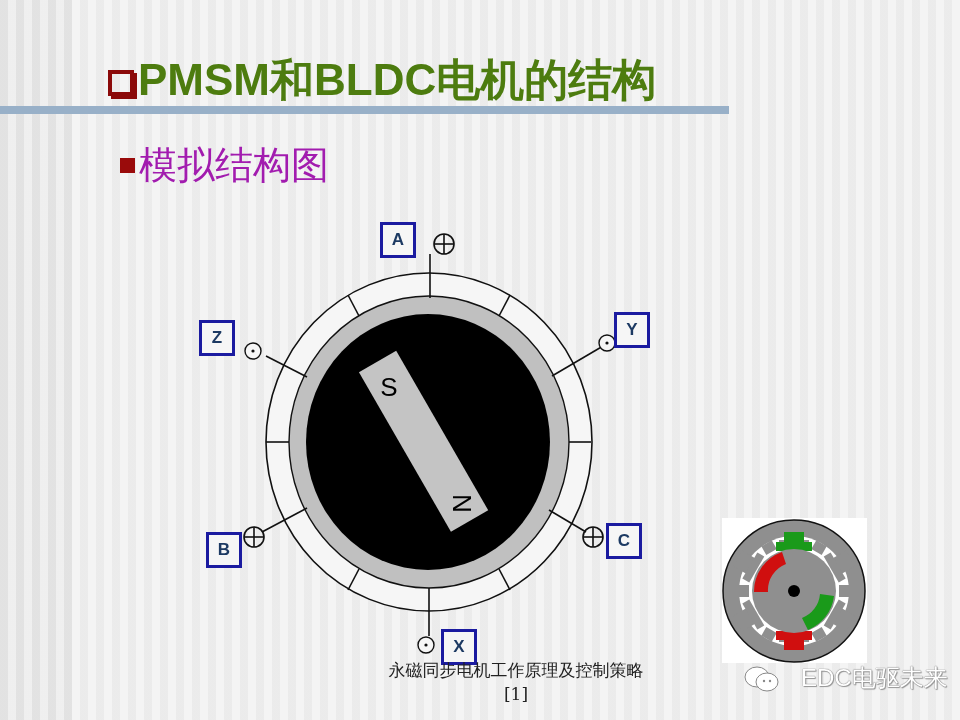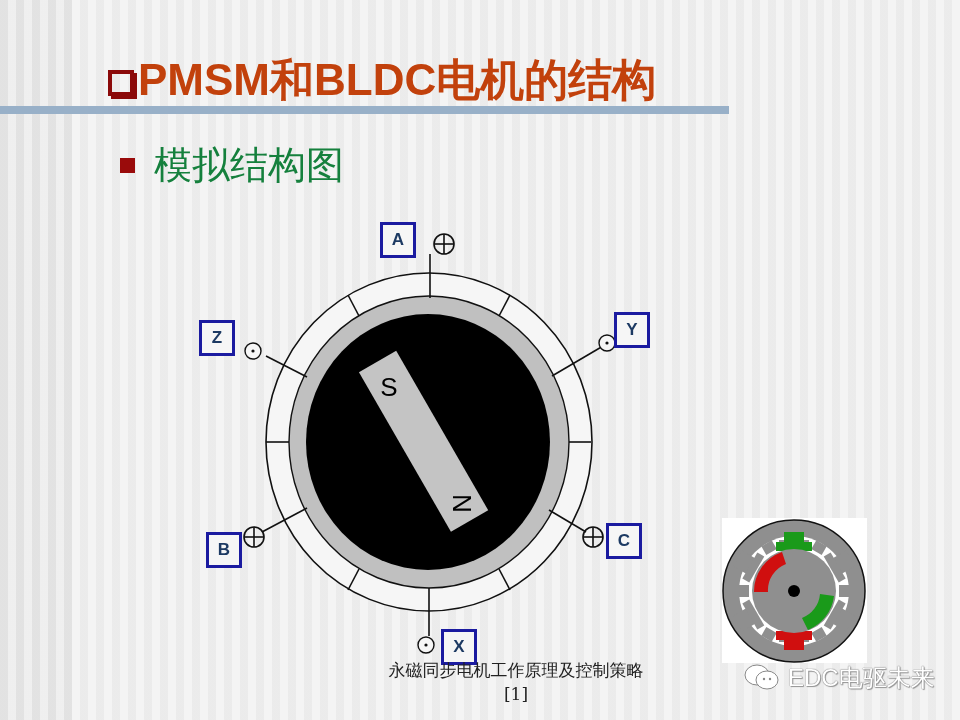--- a/index.html
+++ b/index.html
@@ -11,58 +11,59 @@
     font-family:"Liberation Sans", sans-serif;
   }
   .left-shade {
     position:absolute; left:0; top:0; width:72px; height:720px;
     background-image: repeating-linear-gradient(90deg, #dcdcdc 0px, #dcdcdc 8px, #ececec 8px, #ececec 16px);
     opacity:0.6;
   }
   .title {
     position:absolute; left:108px; top:52px;
     font-family:"Liberation Sans", sans-serif; font-weight:bold;
-    font-size:44px; color:#c2410c; letter-spacing:0px; white-space:nowrap;
+    font-size:44px; color:#4d7c0f; letter-spacing:0px; white-space:nowrap;
     line-height:56px;
   }
   .title-box {
     display:inline-block; width:26px; height:26px; border:4px solid #8b0a0a;
     box-sizing:border-box; margin-right:4px; vertical-align:-1px;
     box-shadow: 3px 3px 0 #8b0a0a;
   }
   .rule {
     position:absolute; left:0; top:106px; width:729px; height:8px;
     background:#98b0c8;
   }
   .bullet-row { position:absolute; left:120px; top:142px; height:46px; }
   .bullet-sq {
     position:absolute; left:0; top:16px; width:15px; height:15px; background:#9a0b0b;
   }
   .bullet-text {
-    position:absolute; left:34px; top:0; white-space:nowrap;
-    font-family:"DejaVu Serif", serif; font-size:38px; color:#15803d; line-height:46px;
+    position:absolute; left:19px; top:0; white-space:nowrap;
+    font-family:"DejaVu Serif", serif; font-size:38px; color:#a21caf; line-height:46px;
   }
   svg.diagram { position:absolute; left:0; top:0; }
   .lbl-box {
     position:absolute; width:36px; height:36px; box-sizing:border-box;
     border:3px solid #1b1ba0; background:#f6f6f6;
     display:flex; align-items:center; justify-content:center;
     font-family:"Liberation Sans", sans-serif; font-weight:bold; font-size:17px; color:#1d3a63;
   }
   .caption {
     position:absolute; left:366px; top:658px; width:300px; text-align:center;
     font-family:"DejaVu Serif", serif; font-size:17px; color:#222; line-height:24px;
   }
   .mini {
     position:absolute; left:722px; top:518px; width:145px; height:145px; background:#ffffff;
   }
   .watermark {
-    position:absolute; left:742px; top:662px; height:32px; display:flex; align-items:flex-start;
+    position:absolute; left:742px; top:662px; height:32px; display:flex; align-items:flex-end;
     color:#ffffff; font-size:24px; font-family:"Liberation Sans", sans-serif;
     text-shadow: 0 0 1px #777, 0 0 1px #777, 1px 1px 1px #999;
+    gap: 13px;
   }
   .wm-icon { width:40px; height:30px; margin-right:6px; }
 </style>
 </head>
 <body>
 
 <div class="left-shade"></div>
 
 <div class="title">
   <span class="title-box"></span><span>PMSM和BLDC电机的结构</span>

